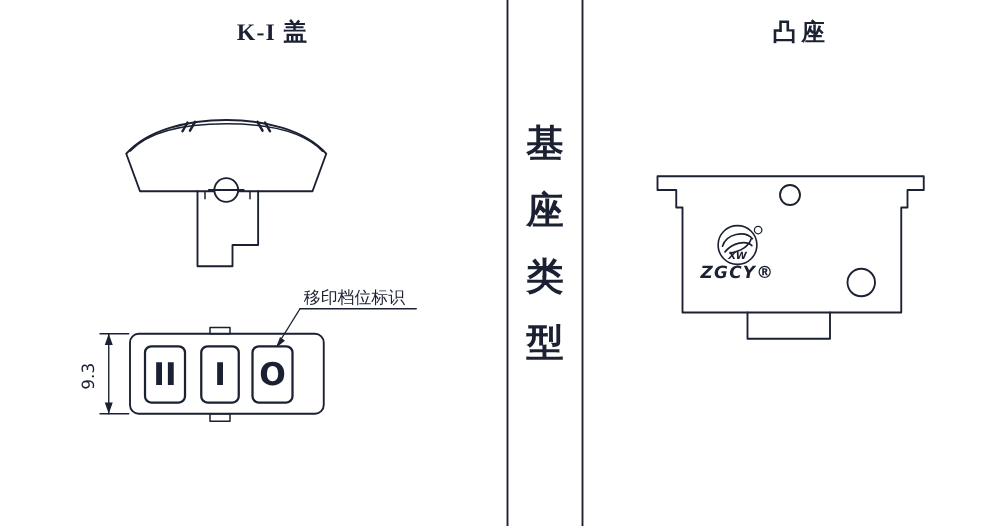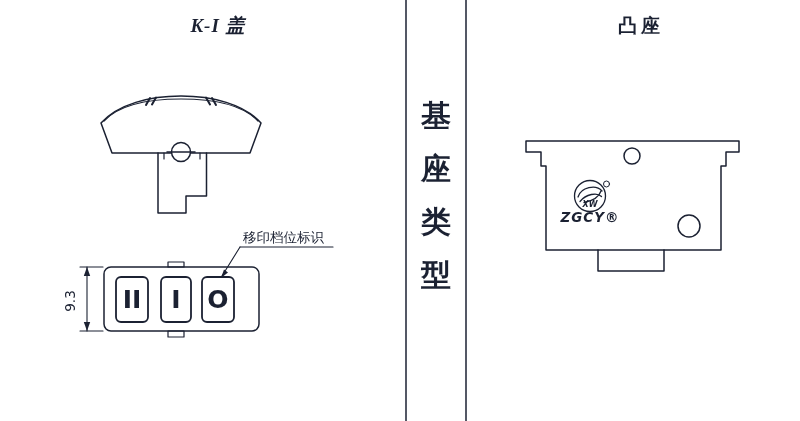--- a/index.html
+++ b/index.html
@@ -11,21 +11,21 @@
   }
   .stage { position:relative; width:800px; height:421px; overflow:hidden; background:#ffffff; }
   svg.linework { position:absolute; left:0; top:0; }
   .title {
     position:absolute; top:13px;
     font-family:"Liberation Serif", serif;
     font-size:19px; font-weight:600;
     text-align:center; letter-spacing:1px;
     white-space:nowrap;
   }
-  .title-left  { left:15px;  width:406px;font-style:italic; }
+  .title-left  { left:15px;  width:406px; }
   .title-right { left:474px; width:334px; letter-spacing:4px; }
   .divider-label {
     position:absolute; left:406px; top:101px; width:60px;
     display:flex; flex-direction:column; align-items:center;
     gap:23px;
     font-size:30px; font-weight:700; line-height:1;
   }
   .divider-char { height:30px; text-align:center; }
 </style>
 </head>

